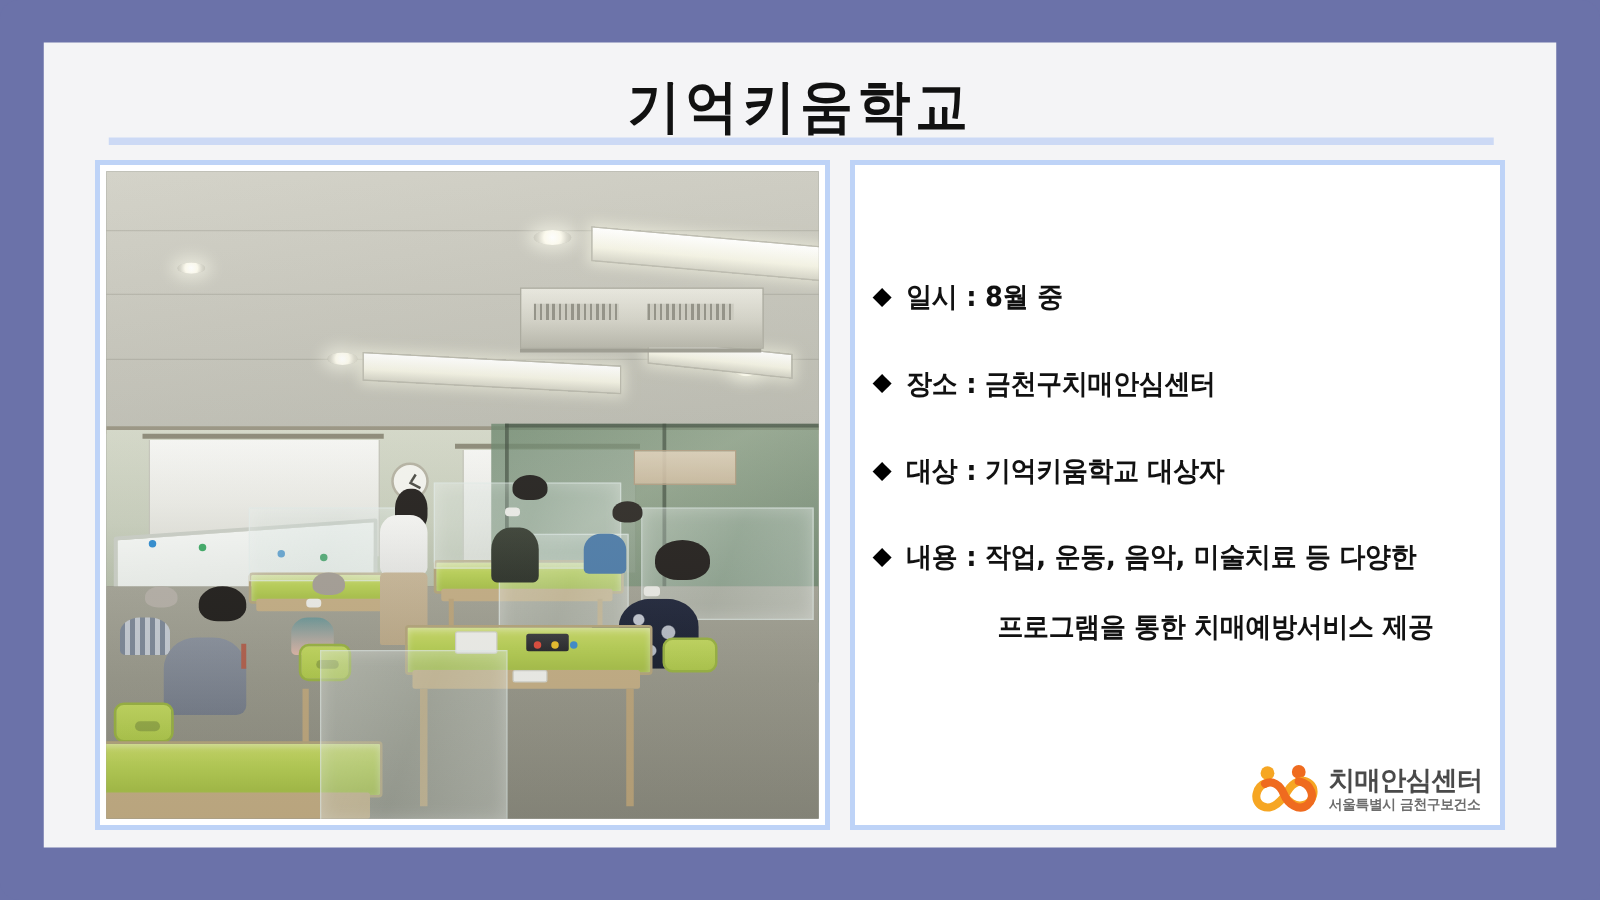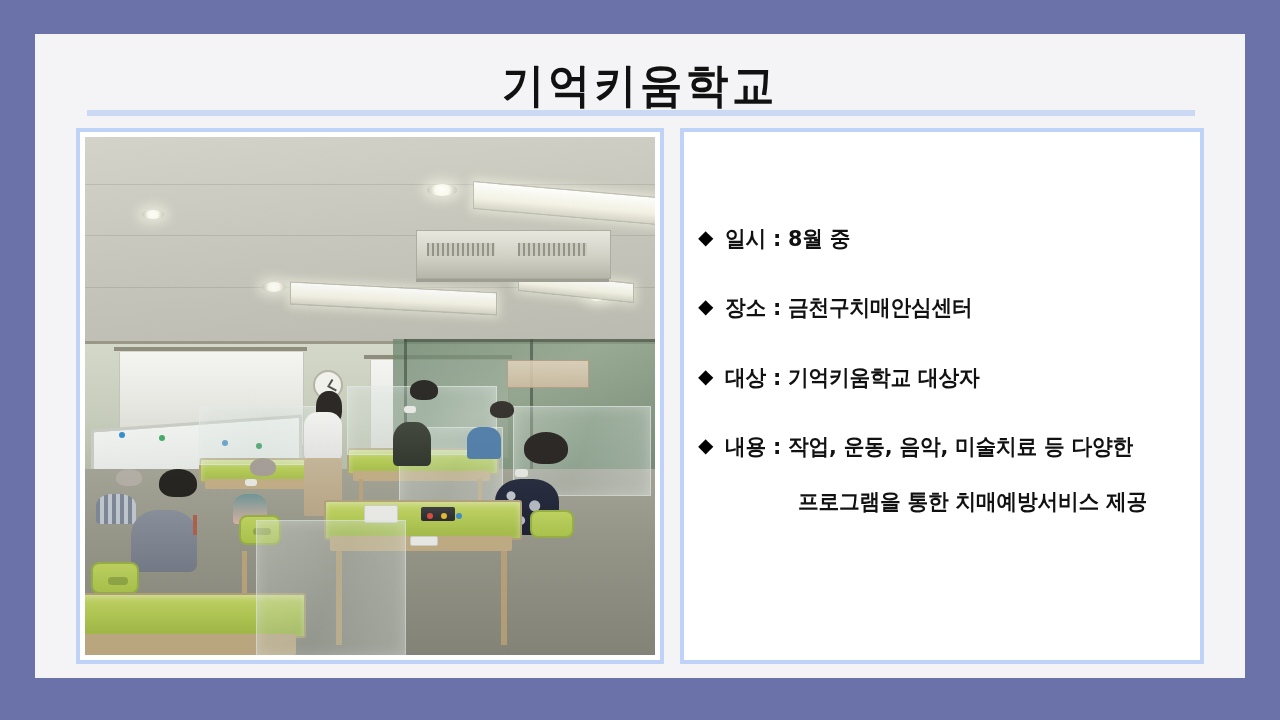--- a/index.html
+++ b/index.html
@@ -452,17 +452,29 @@
         </div>
 
         <div class="bullet-row">
           <span class="bullet-mark">◆</span>
           <span class="bullet-text">내용 : 작업, 운동, 음악, 미술치료 등 다양한</span>
         </div>
 
         <div id="cont-line">프로그램을 통한 치매예방서비스 제공</div>
       </div>
 
+      <div id="logo">
+        <svg id="logo-mark" viewBox="0 0 108 76" aria-hidden="true">
+          <circle cx="26" cy="13" r="11" fill="#f6a623"></circle>
+          <circle cx="76" cy="11" r="11" fill="#ef6b1f"></circle>
+          <path d="M26 28 C6 34 2 58 18 66 C34 74 50 56 58 42 C66 28 82 20 94 30 C104 39 100 60 84 64 C70 68 58 58 52 46" fill="none" stroke="#f6a623" stroke-width="13" stroke-linecap="round"></path>
+          <path d="M76 26 C96 30 104 52 90 64 C76 75 58 62 52 46 C46 32 34 24 22 30" fill="none" stroke="#ef6b1f" stroke-width="13" stroke-linecap="round"></path>
+        </svg>
+        <div id="logo-text">
+          <div id="logo-title">치매안심센터</div>
+          <div id="logo-sub">서울특별시 금천구보건소</div>
+        </div>
+      </div>
 
     </div>
 
   </div>
 </div>
 
 </body></html>

